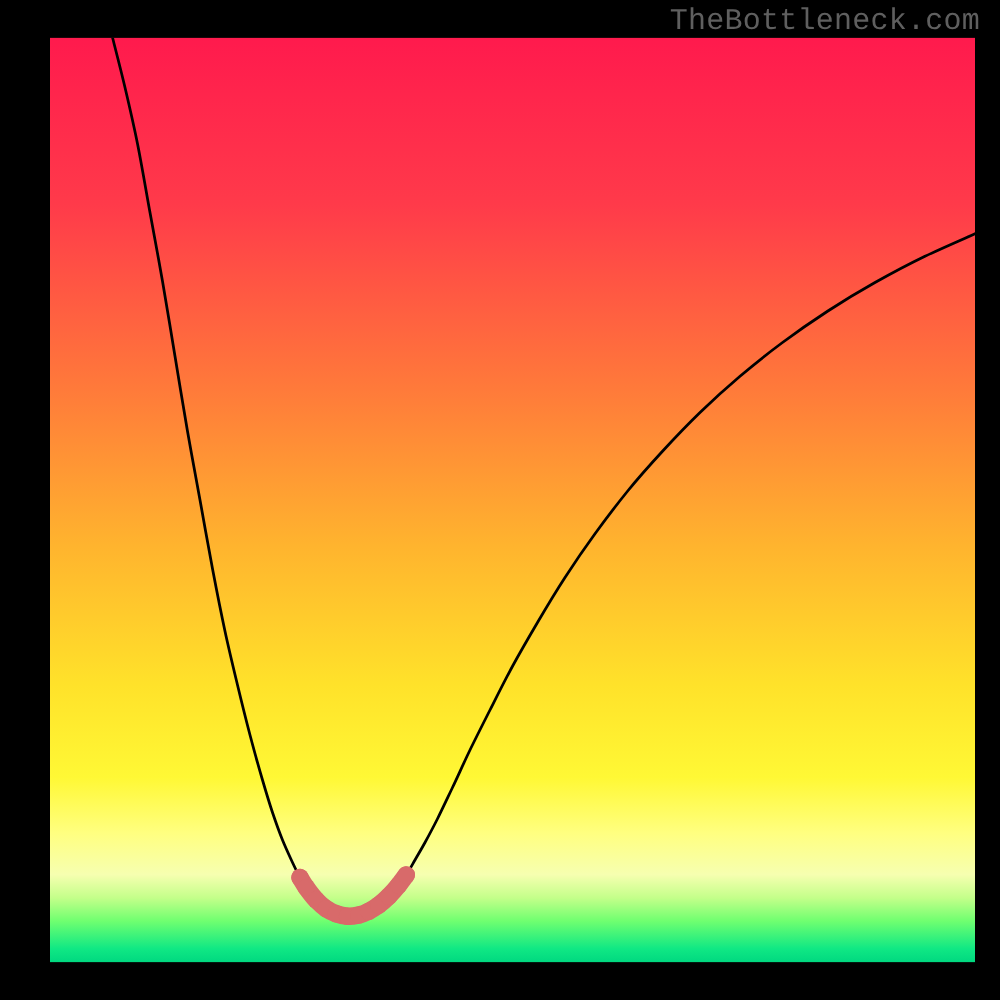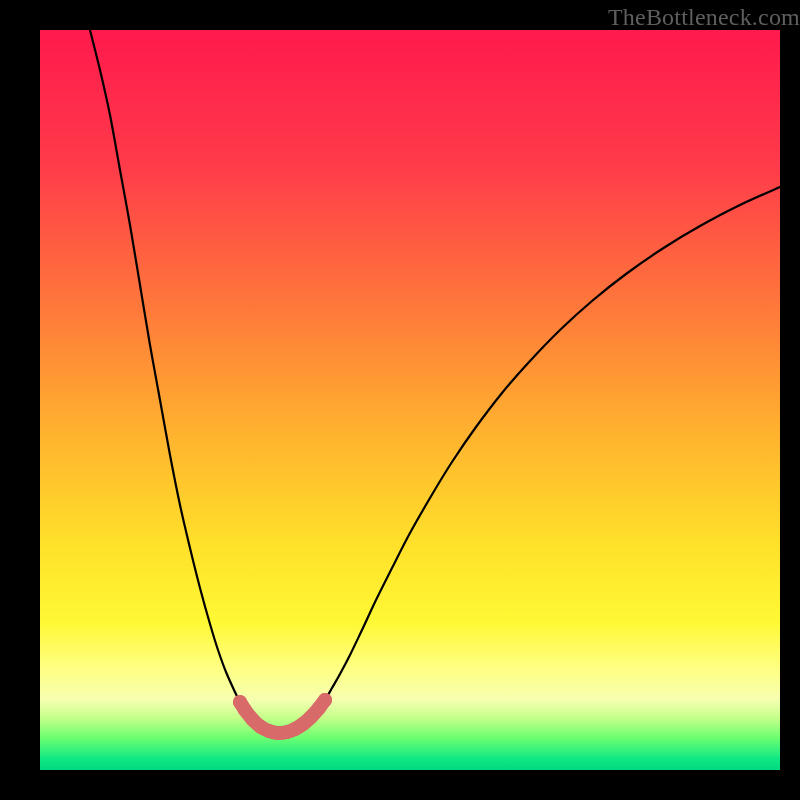--- a/index.html
+++ b/index.html
@@ -36,22 +36,22 @@
   .curve-layer {
     position: absolute;
     left: 0;
     top: 0;
     width: 100%;
     height: 100%;
   }
   .watermark {
     position: absolute;
     top: 4px;
-    right: 0;
-    font-family: Liberation Serif, serif;
+    right: 16px;
+    font-family: Liberation Mono, monospace;
     font-size: 24px;
     color: #5f5f5f;
     letter-spacing: 0.2px;
   }
 </style>
 </head>
 <body>
 
 <div class="frame">
   <div class="plot">

